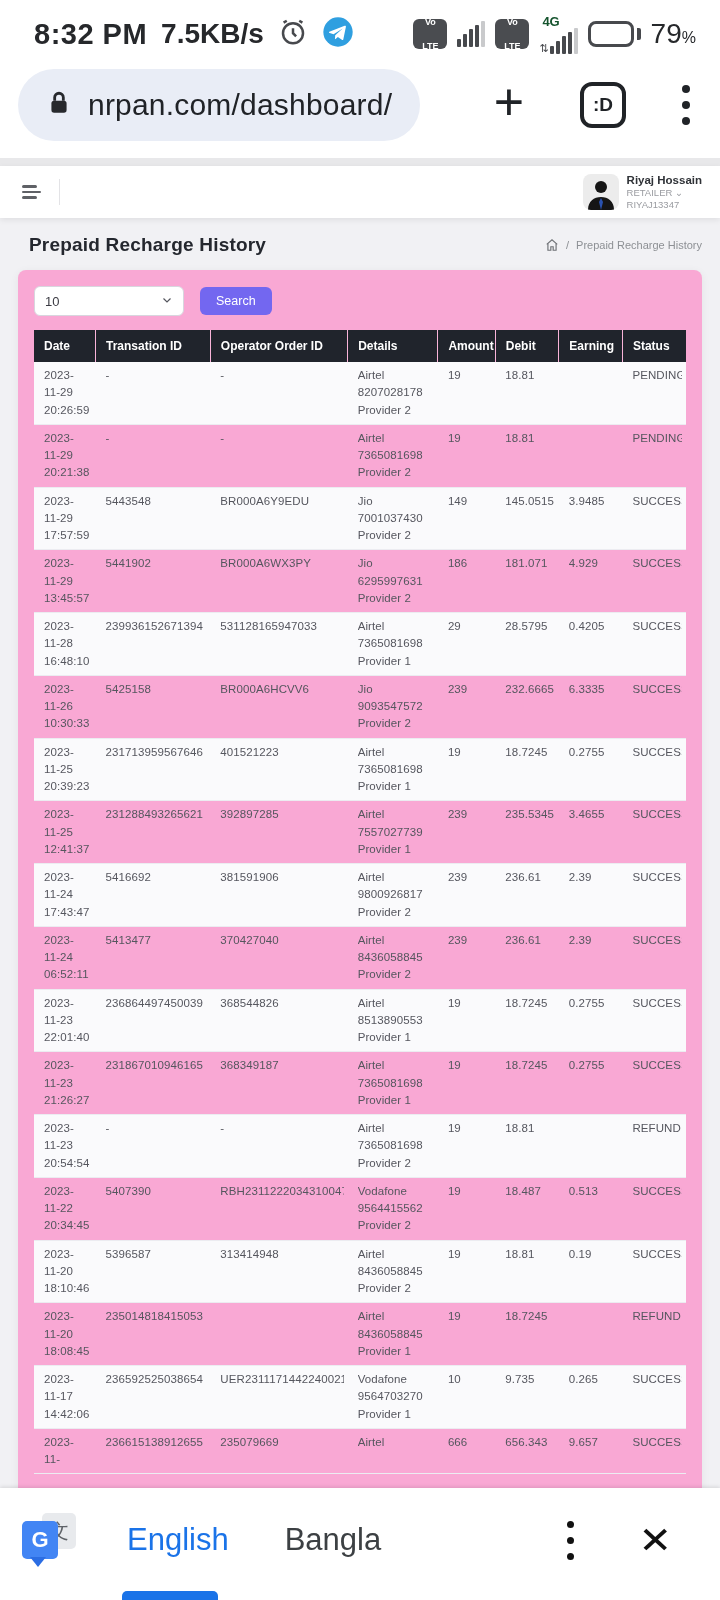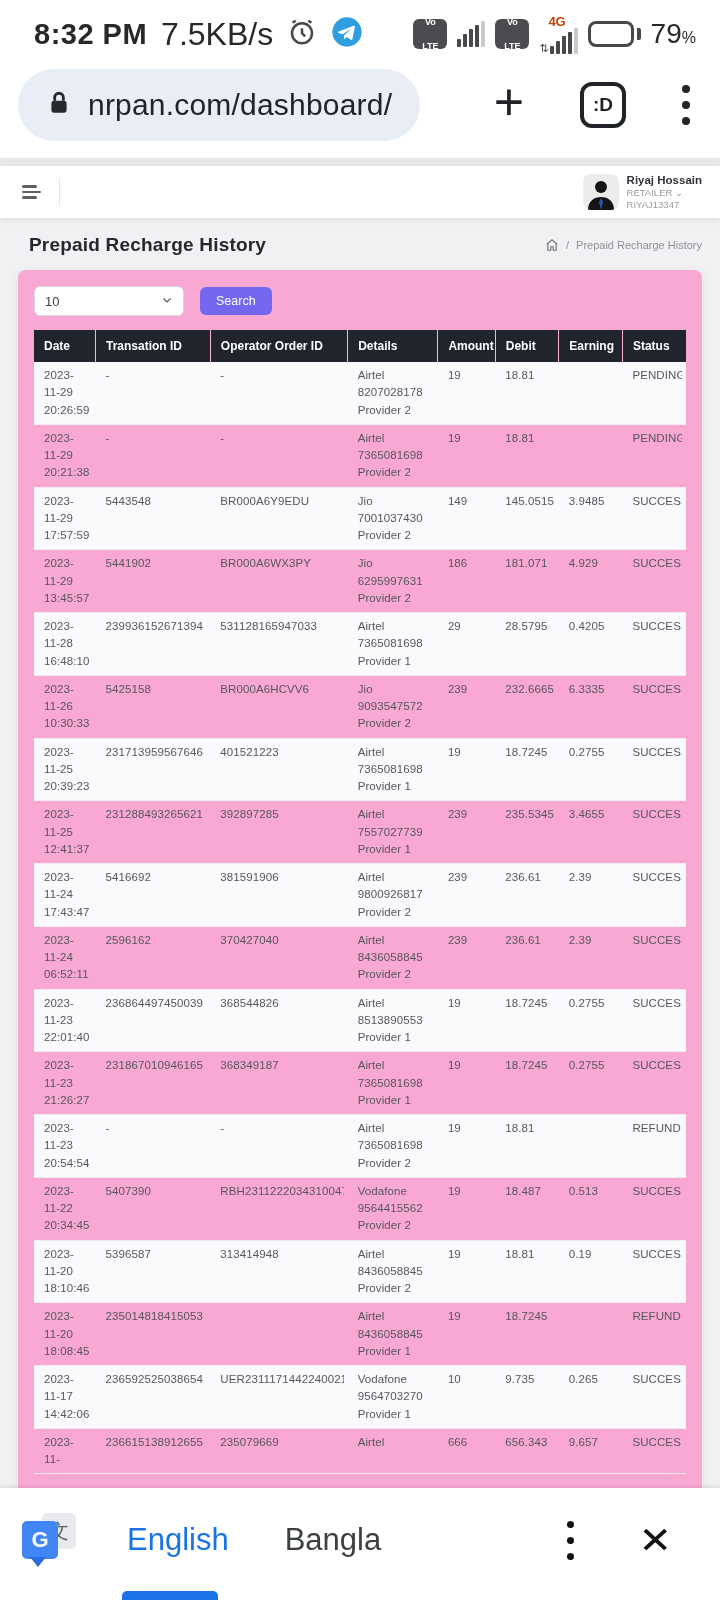--- a/index.html
+++ b/index.html
@@ -4,29 +4,29 @@
 <style>
   * { margin:0; padding:0; box-sizing:border-box; }
   html,body { background:#cfcfcf; }
   body { font-family:"Liberation Sans", sans-serif; }
   .screen { position:relative; width:720px; height:1600px; background:#fff; overflow:hidden; margin:0 auto; }
 
   
   .statusbar { height:62px; background:#fff; display:flex; align-items:center; padding:6px 24px 0 34px; color:#26282b; }
   .sb-left { display:flex; align-items:center; gap:14px; }
   .sb-time { font-size:29px; font-weight:700; letter-spacing:.5px; }
-  .sb-speed { font-size:32px; font-weight:400; }
+  .sb-speed { font-size:28px; font-weight:700; }
   .sb-right { margin-left:auto; display:flex; align-items:center; gap:10px; }
   .volte { width:34px; height:30px; background:#4a4c50; border-radius:6px; color:#fff; font-size:9px; font-weight:700; display:flex; flex-direction:column; align-items:center; justify-content:center; line-height:1; gap:15px; }
   .bars { display:flex; align-items:flex-end; gap:2px; height:26px; }
   .bars i { display:block; width:4px; background:#47494d; border-radius:1px; }
   .bars i:nth-child(1){height:8px}.bars i:nth-child(2){height:13px}.bars i:nth-child(3){height:18px}.bars i:nth-child(4){height:22px}
   .bars i:nth-child(5){height:26px;background:#c9cacc;}
   .net4g { display:flex; flex-direction:column; align-items:flex-start; line-height:1; }
-  .net4g .fourg { font-size:13px; font-weight:700; color:#c2410c; margin-left:9px; }
+  .net4g .fourg { font-size:13px; font-weight:700; color:#14532d; margin-left:3px; }
   .net4g .row { display:flex; align-items:flex-end; gap:2px; }
   .updown { font-size:11px; color:#47494d; letter-spacing:-2px; margin-right:1px; }
   .battery { display:flex; align-items:center; gap:3px; }
   .batt-body { width:46px; height:26px; border:3px solid #47494d; border-radius:8px; padding:3px; }
   .batt-fill { width:78%; height:100%; background:#47494d; border-radius:3px; }
   .batt-nub { width:4px; height:12px; background:#47494d; border-radius:0 2px 2px 0; }
   .sb-pct { font-size:28px; color:#26282b; }
   .sb-pct small { font-size:16px; }
 
   
@@ -502,21 +502,21 @@
                 <div>SUCCESS</div>
               </td>
             </tr>
             <tr>
               <td class="c-date">
                 <div>2023-</div>
                 <div>11-24</div>
                 <div>06:52:11</div>
               </td>
               <td class="c-tid">
-                <div>2596162</div>
+                <div>5413477</div>
               </td>
               <td class="c-order">
                 <div>370427040</div>
               </td>
               <td class="c-details">
                 <div>Airtel</div>
                 <div>8436058845</div>
                 <div>Provider 2</div>
               </td>
               <td class="c-amount">

